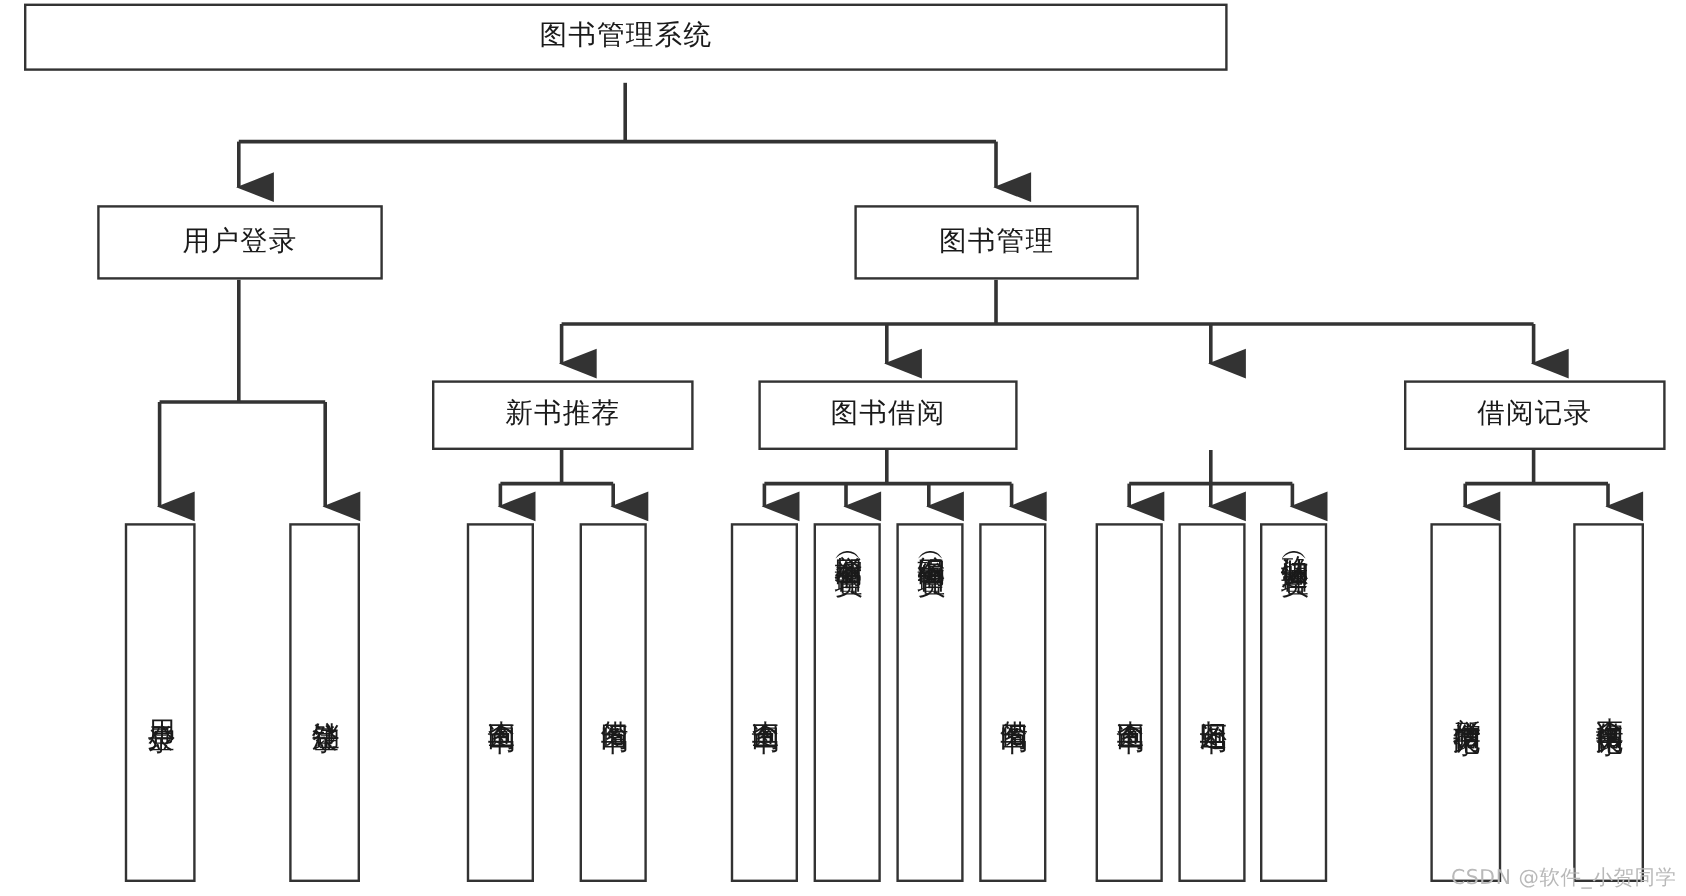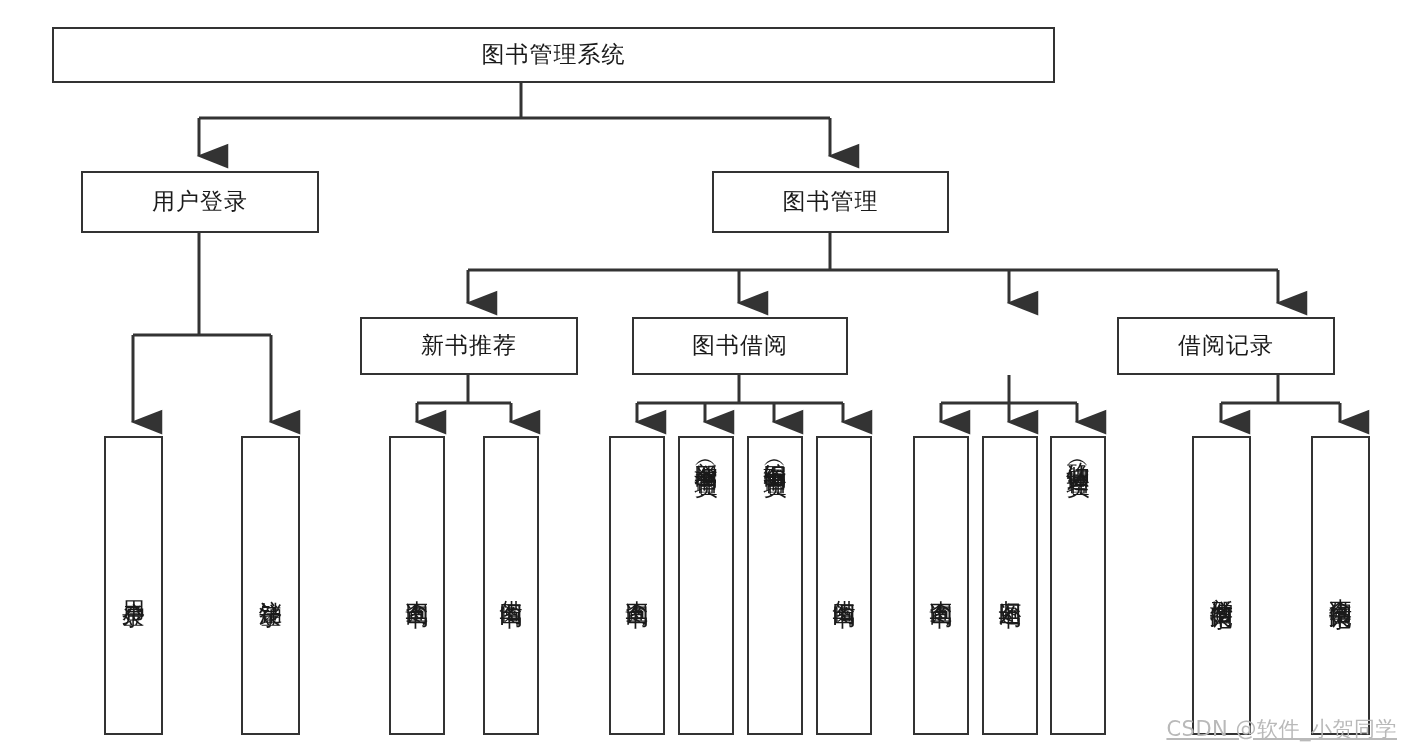--- a/index.html
+++ b/index.html
@@ -56,26 +56,25 @@
     justify-content: center;
     padding-top: 0;
   }
   .node-v .vtext {
     display: block;
   }
   .watermark {
     position: absolute;
     right: 8px;
     bottom: 4px;
-    font-size: 21px;
+    font-size: 17px;
     color: #b9b9b9;
     letter-spacing: 0.5px;
     white-space: nowrap;
     pointer-events: none;
-    text-decoration: underline;
   }
 </style>
 </head>
 <body>
 
 <div id="canvas">
 
   <svg id="diagram-svg" viewBox="0 0 1405 747" xmlns="http://www.w3.org/2000/svg">
     <defs>
       <marker id="arrow" viewBox="0 0 12 12" refX="6" refY="10" markerWidth="8" markerHeight="10" orient="auto-start-reverse">
@@ -123,32 +122,32 @@
       <path d="M 1009 403 L 1009 422" marker-end="url(#arrowdown)"></path>
       <path d="M 1077 403 L 1077 422" marker-end="url(#arrowdown)"></path>
 
       <path d="M 1278 375 L 1278 403"></path>
       <path d="M 1221 403 L 1340 403"></path>
       <path d="M 1221 403 L 1221 422" marker-end="url(#arrowdown)"></path>
       <path d="M 1340 403 L 1340 422" marker-end="url(#arrowdown)"></path>
     </g>
   </svg>
 
-  <div class="node node-h" style="left:20px; top:27px; width:1003px; height:56px;margin-left:32px;">图书管理系统</div>
+  <div class="node node-h" style="left:20px; top:3px; width:1003px; height:56px;">图书管理系统</div>
 
   <div class="node node-h" style="left:81px; top:171px; width:238px; height:62px;">用户登录</div>
 
   <div class="node node-h" style="left:712px; top:171px; width:237px; height:62px;">图书管理</div>
 
   <div class="node node-h" style="left:632px; top:317px; width:216px; height:58px;">图书借阅</div>
 
   <div class="node node-h" style="left:360px; top:317px; width:218px; height:58px;">新书推荐</div>
 
 
-  <div class="node node-h" style="left:1117px; top:317px; width:218px; height:58px;">借阅记录</div>
+  <div class="node node-h" style="left:1170px; top:317px; width:218px; height:58px;">借阅记录</div>
 
   <div class="node node-v v-center" style="left:104px; top:436px; width:59px; height:299px;">
     <span class="vtext">用户登录</span>
   </div>
 
   <div class="node node-v v-center" style="left:241px; top:436px; width:59px; height:299px;">
     <span class="vtext">注销登录</span>
   </div>
 
   <div class="node node-v v-center" style="left:389px; top:436px; width:56px; height:299px;">

